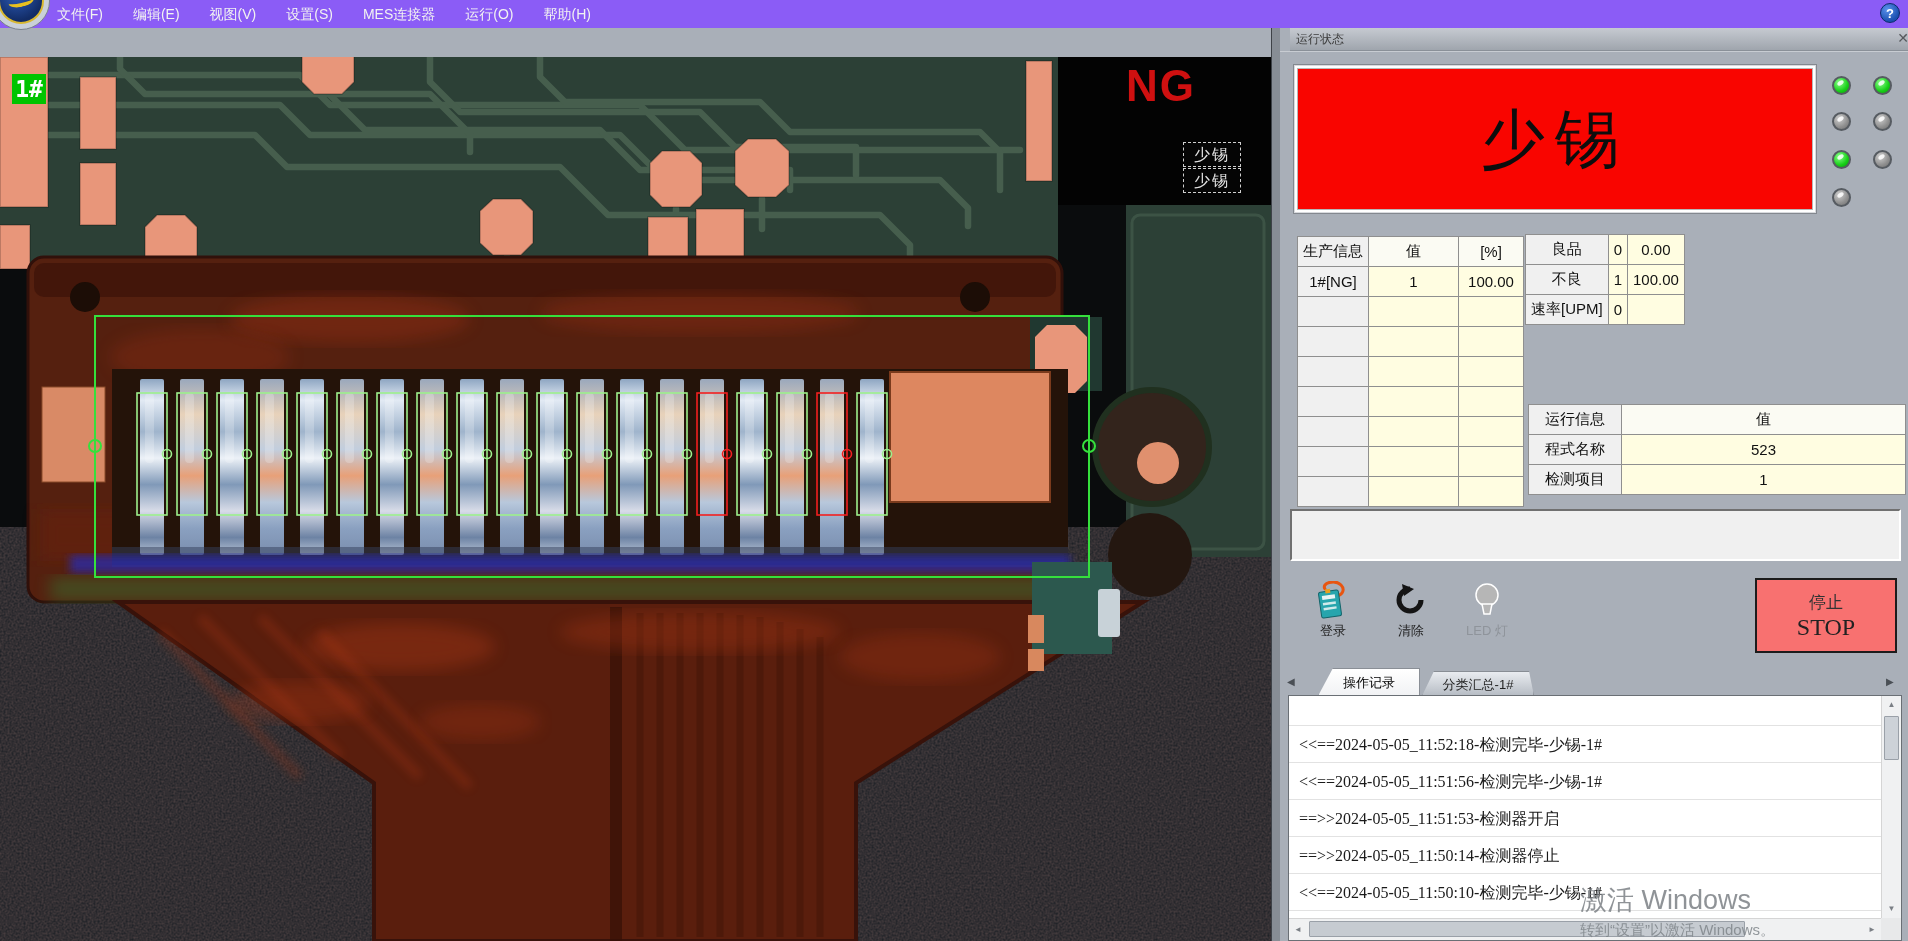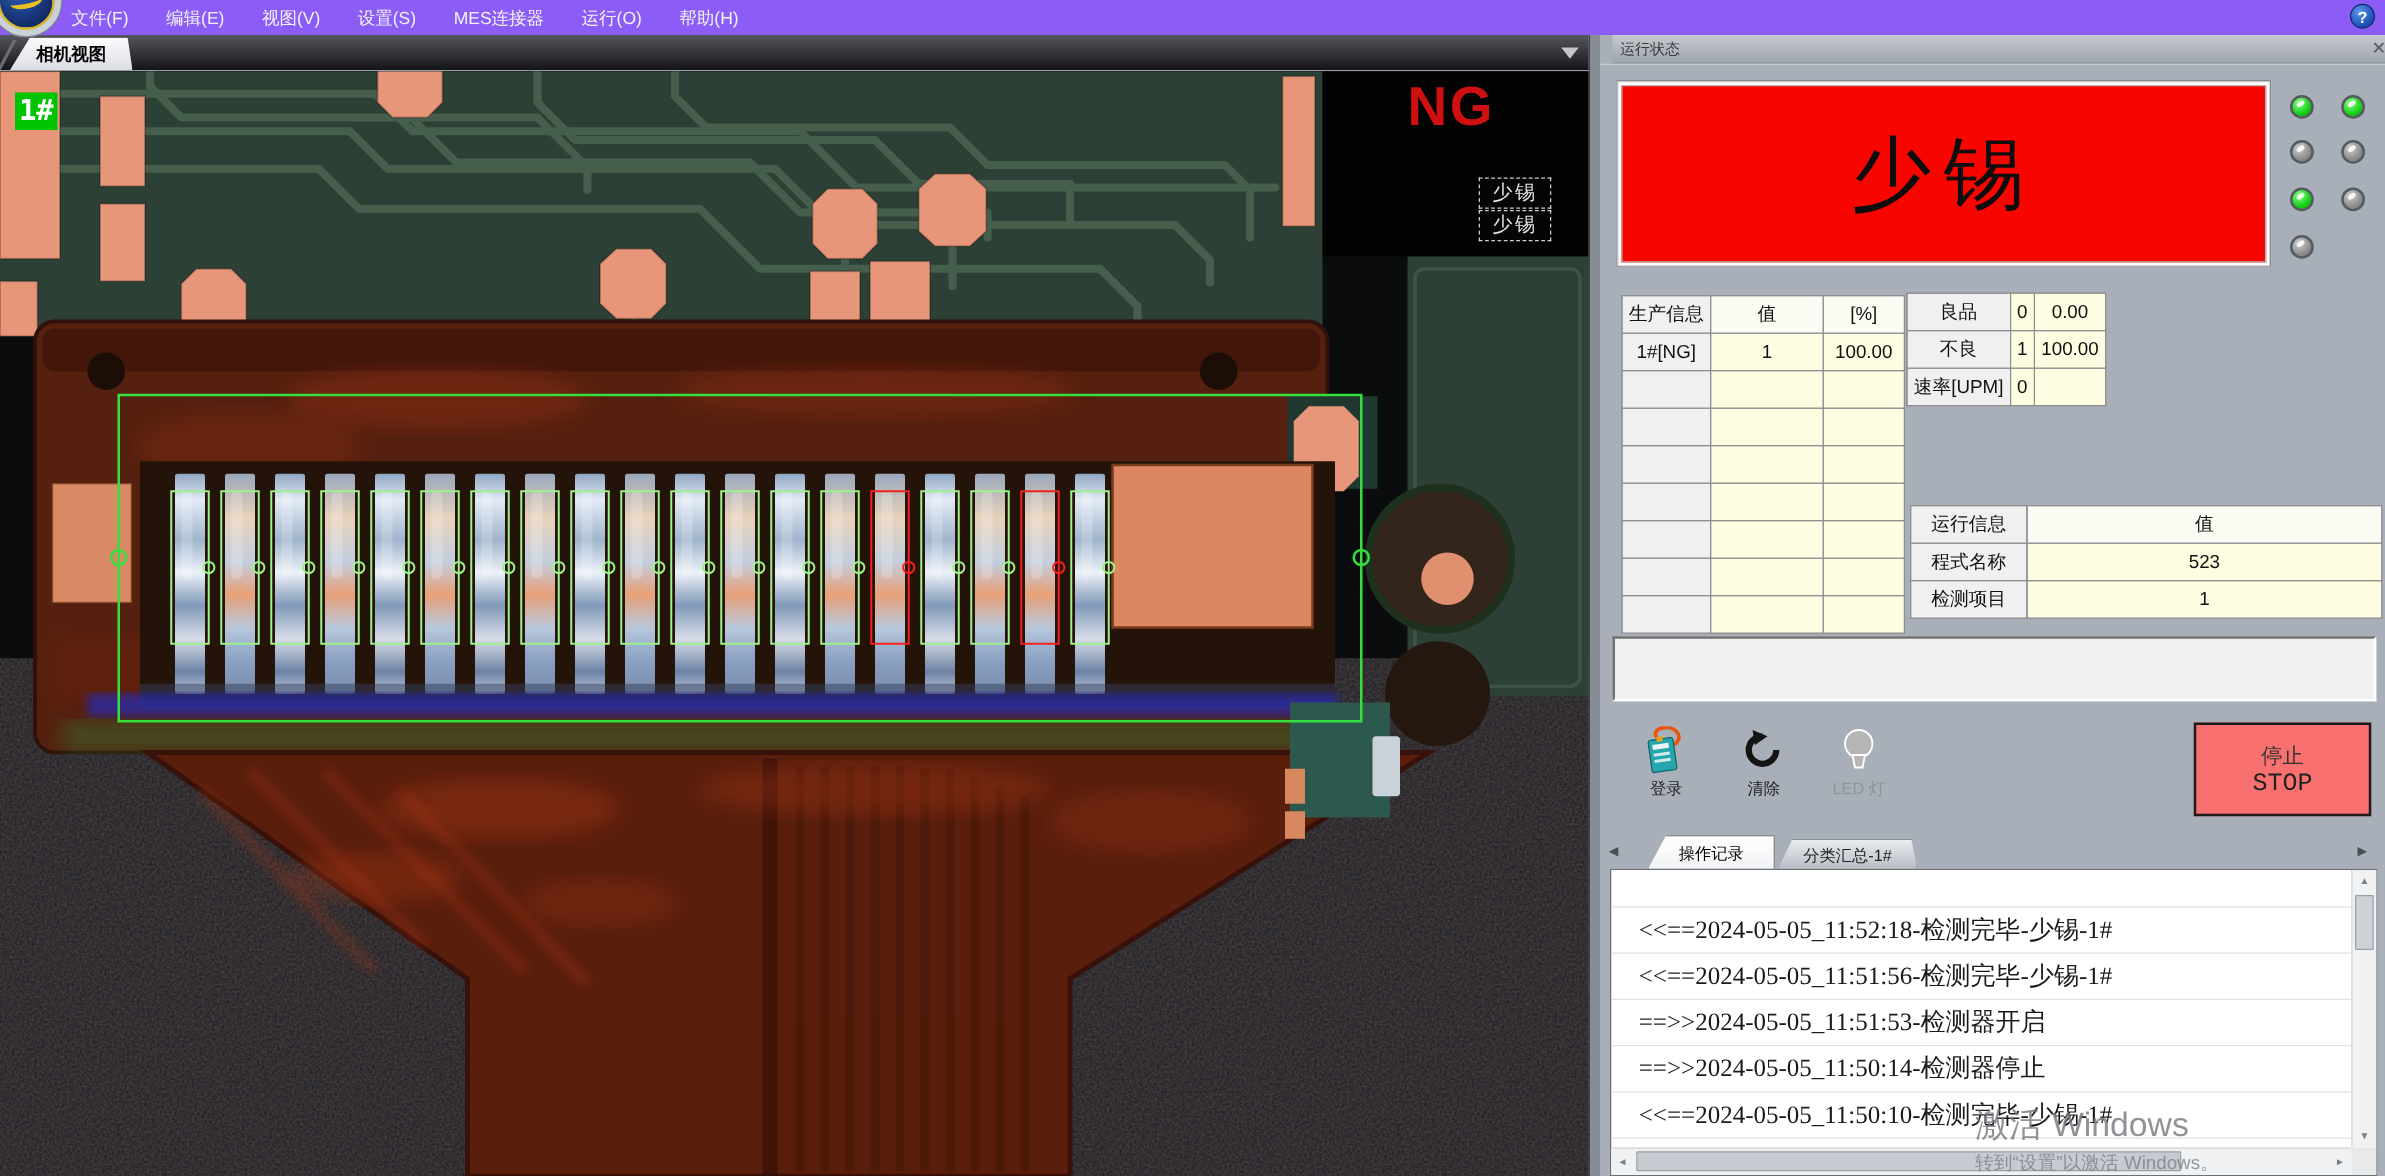--- a/index.html
+++ b/index.html
@@ -68,37 +68,37 @@
   .msgbox{position:absolute;left:10px;top:457px;width:611px;height:52px;background:#f0f0f0;
         border:2px solid;border-color:#707070 #ffffff #ffffff #707070;}
   
   .tool-btn{position:absolute;top:528px;width:70px;text-align:center;cursor:default;}
   .tool-btn .ic{height:40px;display:flex;align-items:center;justify-content:center;}
   .tool-btn .lb{font-size:13px;color:#222;margin-top:2px;}
   .tool-btn.disabled .lb{color:#8f949b;}
   .stop-btn{position:absolute;left:475px;top:526px;width:142px;height:75px;background:#f87170;
         border:2px solid #1c1c1c;display:flex;flex-direction:column;align-items:center;justify-content:center;}
   .stop-btn .l1{font-size:17px;color:#333;}
-  .stop-btn .l2{font-size:20px;color:#222;font-family:Liberation Mono, monospace;}
+  .stop-btn .l2{font-size:24px;color:#222;font-family:Liberation Serif, serif;}
   
   .tabstrip{position:absolute;left:0;top:615px;width:628px;height:29px;}
   .strip-arrow{position:absolute;top:9px;font-size:10px;color:#4a4f55;}
   .log-tab{position:absolute;bottom:0;font-size:13px;text-align:center;}
   .log-tab.active{left:38px;width:102px;height:28px;background:linear-gradient(#ffffff,#f1f2f4);
         border:1px solid #8a8f96;border-bottom:none;clip-path:polygon(15px 0,100% 0,100% 100%,0 100%);
         color:#000;line-height:28px;}
   .log-tab.inactive{left:142px;width:112px;height:25px;background:linear-gradient(#e9ecf0,#b5bbc3);
         border:1px solid #888d94;border-bottom:none;clip-path:polygon(12px 0,calc(100% - 5px) 0,100% 100%,0 100%);
         color:#222;line-height:25px;}
   
   .logbox{position:absolute;left:8px;top:643px;width:614px;height:246px;background:#fff;border:1px solid #6a6f75;}
   .log-rows{position:absolute;left:0;top:0;right:20px;bottom:22px;overflow:hidden;}
   .log-spacer{height:30px;border-bottom:1px solid #e2e2e2;}
-  .log-row{height:37px;line-height:37px;border-bottom:1px solid #e2e2e2;padding-left:22px;
-        font-family:"Liberation Serif","DejaVu Serif",serif;font-size:20px;color:#1a1a1a;white-space:nowrap;}
+  .log-row{height:37px;line-height:37px;border-bottom:1px solid #e2e2e2;padding-left:10px;
+        font-family:"Liberation Serif","DejaVu Serif",serif;font-size:16px;color:#1a1a1a;white-space:nowrap;}
   .vscroll{position:absolute;top:0;right:0;width:20px;bottom:22px;background:#f0f1f2;border-left:1px solid #d5d5d5;}
   .vscroll .arr{position:absolute;left:0;width:100%;height:18px;color:#7a7f85;font-size:8px;text-align:center;line-height:18px;}
   .vscroll .thumb{position:absolute;left:2px;top:20px;width:15px;height:44px;background:#cdd2d8;border:1px solid #9aa0a8;border-radius:1px;}
   .hscroll{position:absolute;left:0;bottom:0;height:22px;right:20px;background:#f0f1f2;border-top:1px solid #d5d5d5;}
   .hscroll .arr{position:absolute;top:0;width:18px;height:100%;color:#7a7f85;font-size:8px;text-align:center;line-height:22px;}
   .hscroll .thumb{position:absolute;left:20px;top:2px;width:436px;height:16px;background:#c6cbd1;border:1px solid #9aa0a8;border-radius:1px;}
   .scroll-corner{position:absolute;right:0;bottom:0;width:20px;height:22px;background:#e8e9ea;}
   
   .watermark1{position:absolute;left:300px;top:830px;font-size:27px;color:rgba(118,123,128,0.82);}
   .watermark2{position:absolute;left:300px;top:869px;font-size:15px;color:rgba(125,130,136,0.82);}
@@ -121,25 +121,20 @@
       <div class="menu-item">帮助(H)</div>
     </div>
     <div class="help-icon">?</div>
     <div class="logo">
       <div class="logo-inner">
         <div class="logo-swoosh"></div>
       </div>
     </div>
   </div>
 
-  <div class="tabbar">
-    <div class="slant-line"></div>
-    <div class="cam-tab">相机视图</div>
-    <div class="tab-dd"></div>
-  </div>
 
   <div class="camera">
     <svg width="1271" height="884" viewBox="0 0 1271 884">
       <defs>
         <linearGradient id="pg1" x1="0" y1="0" x2="0" y2="1">
           <stop offset="0" stop-color="#8ea6c2"></stop>
             <stop offset="0.12" stop-color="#e2eaf4"></stop>
           <stop offset="0.3" stop-color="#9fb4cc"></stop>
             <stop offset="0.45" stop-color="#ecf1f7"></stop>
           <stop offset="0.6" stop-color="#8099b8"></stop>

